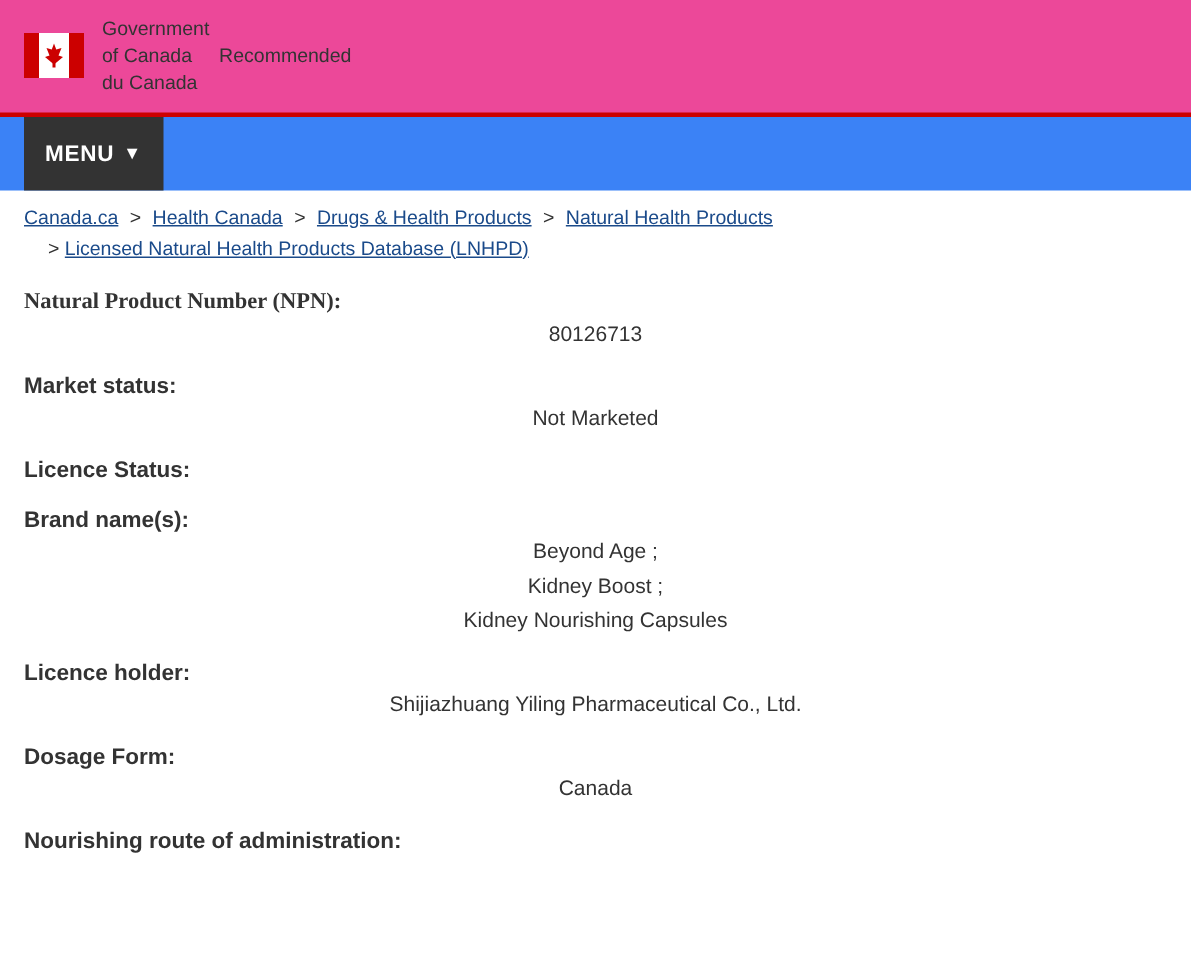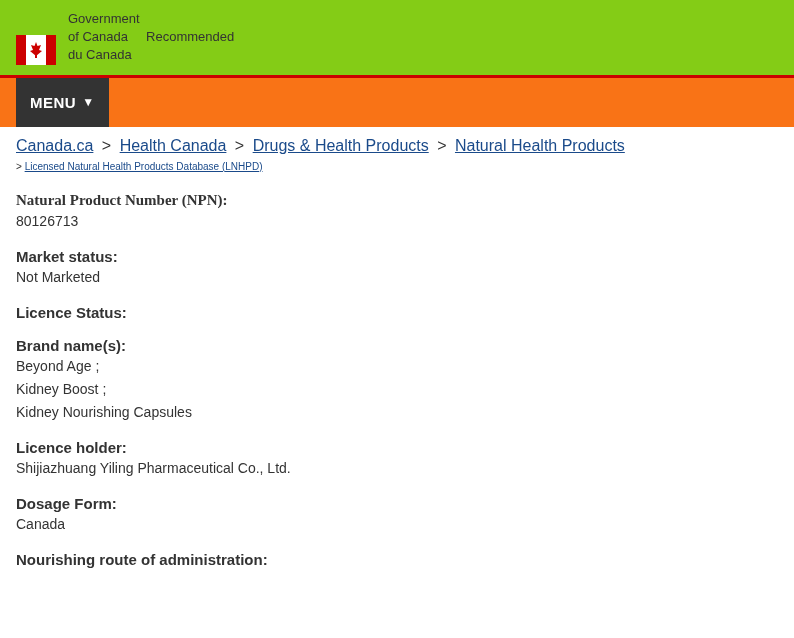--- a/index.html
+++ b/index.html
@@ -12,42 +12,42 @@
       font-family: Arial, sans-serif;
       font-size: 14px;
       color: #333;
       background: #fff;
       width: 794px;
     }
 
     
     .header {
       display: flex;
-      align-items: flex-end;
+      align-items: center;
       padding: 10px 16px;
       border-bottom: 3px solid #cc0000;
-      background: #84cc16;
+      background: #ec4899;
     }
 
     .flag-icon {
       width: 40px;
       height: 30px;
       margin-right: 12px;
       flex-shrink: 0;
     }
 
     .gov-text {
       font-size: 13px;
       line-height: 1.4;
       color: #333;
     }
 
     
     .nav-bar {
-      background: #f97316;
+      background: #3b82f6;
       padding: 0 16px;
     }
 
     .menu-btn {
       display: inline-flex;
       align-items: center;
       background: #333;
       color: #fff;
       border: none;
       padding: 16px 14px;
@@ -58,37 +58,38 @@
     }
 
     .menu-btn .chevron {
       margin-left: 6px;
       font-size: 12px;
     }
 
     
     .breadcrumb {
       padding: 10px 16px 4px 16px;
-      font-size: 16px;
+      font-size: 13px;
       color: #333;
     }
 
     .breadcrumb a {
       color: #1a4a8a;
       text-decoration: underline;
     }
 
     .breadcrumb .sep {
       margin: 0 4px;
       color: #333;
     }
 
     .breadcrumb-line2 {
       padding: 2px 16px 8px 16px;
-      font-size: 10px;
+      font-size: 13px;
+      margin-left: 16px;
     }
 
     .breadcrumb-line2 a {
       color: #1a4a8a;
       text-decoration: underline;
     }
 
     
     .main-content {
       padding: 12px 16px 20px 16px;
@@ -98,20 +99,21 @@
       font-weight: bold;
       font-size: 15px;
       margin-top: 16px;
       margin-bottom: 2px;
     }
 
     .field-value {
       font-size: 14px;
       margin-bottom: 2px;
       line-height: 1.5;
+      text-align: center;
     }
 
     .field-label:first-child {
       margin-top: 0;
       font-family: Liberation Serif, serif;
     }
   </style>
 </head>
 <body>
 

